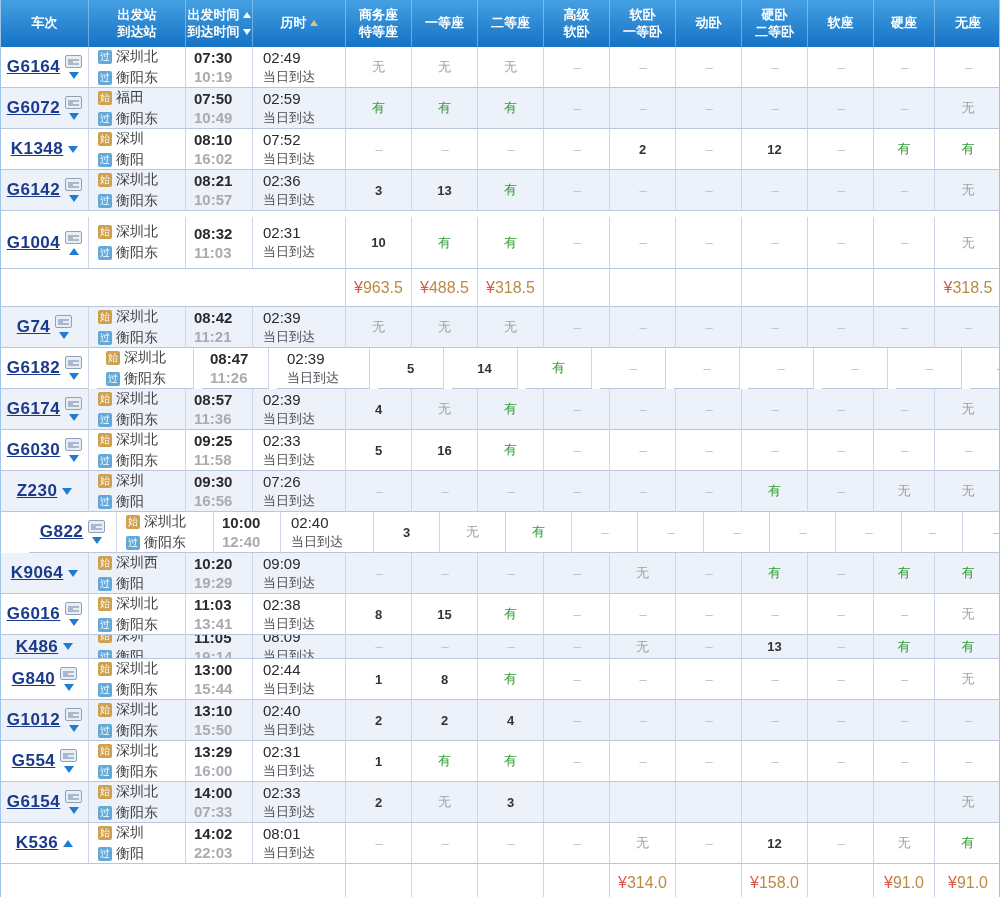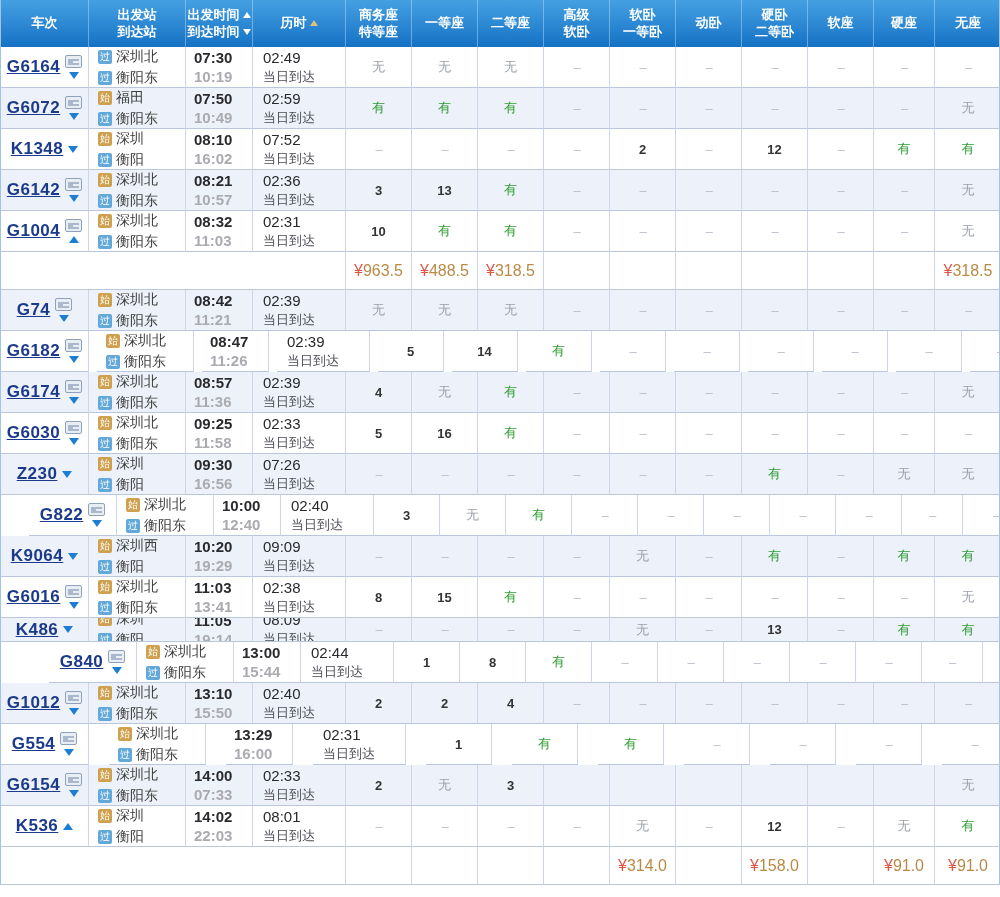--- a/index.html
+++ b/index.html
@@ -387,21 +387,21 @@
       <div class="cell">
         <span class="s-dash">–</span>
       </div>
       <div class="cell">
         <span class="s-dash">–</span>
       </div>
       <div class="cell">
         <span class="s-gray">无</span>
       </div>
     </div>
-    <div class="grid-row trow" style="grid-template-columns: 88px 97px 67px 93px 66px 66px 66px 66px 66px 66px 66px 66px 61px 66px; height: 41px;">
+    <div class="grid-row trow" style="grid-template-columns: 88px 97px 67px 93px 66px 66px 66px 66px 66px 66px 66px 66px 61px 66px; height: 52px; margin-top: 6px;">
       <div class="cell traincell">
         <a class="train-link">G1004</a>
         <div class="side">
           <span class="idcard"></span>
           <span class="exp up"></span>
         </div>
       </div>
       <div class="cell stcell">
         <div class="stline">
           <span class="badge start">始</span>
@@ -987,21 +987,21 @@
       <div class="cell">
         <span class="s-dash">–</span>
       </div>
       <div class="cell">
         <span class="s-green">有</span>
       </div>
       <div class="cell">
         <span class="s-green">有</span>
       </div>
     </div>
-    <div class="grid-row trow" style="grid-template-columns: 88px 97px 67px 93px 66px 66px 66px 66px 66px 66px 66px 66px 61px 66px; height: 41px; padding-left: 48px;">
+    <div class="grid-row trow" style="grid-template-columns: 88px 97px 67px 93px 66px 66px 66px 66px 66px 66px 66px 66px 61px 66px; height: 41px;">
       <div class="cell traincell">
         <a class="train-link">G840</a>
         <div class="side">
           <span class="idcard"></span>
           <span class="exp down"></span>
         </div>
       </div>
       <div class="cell stcell">
         <div class="stline">
           <span class="badge start">始</span>
@@ -1101,21 +1101,21 @@
       <div class="cell">
         <span class="s-dash">–</span>
       </div>
       <div class="cell">
         <span class="s-dash">–</span>
       </div>
       <div class="cell">
         <span class="s-dash">–</span>
       </div>
     </div>
-    <div class="grid-row trow" style="grid-template-columns: 88px 97px 67px 93px 66px 66px 66px 66px 66px 66px 66px 66px 61px 66px; height: 41px; gap: 20px;">
+    <div class="grid-row trow" style="grid-template-columns: 88px 97px 67px 93px 66px 66px 66px 66px 66px 66px 66px 66px 61px 66px; height: 41px;">
       <div class="cell traincell">
         <a class="train-link">G554</a>
         <div class="side">
           <span class="idcard"></span>
           <span class="exp down"></span>
         </div>
       </div>
       <div class="cell stcell">
         <div class="stline">
           <span class="badge start">始</span>

